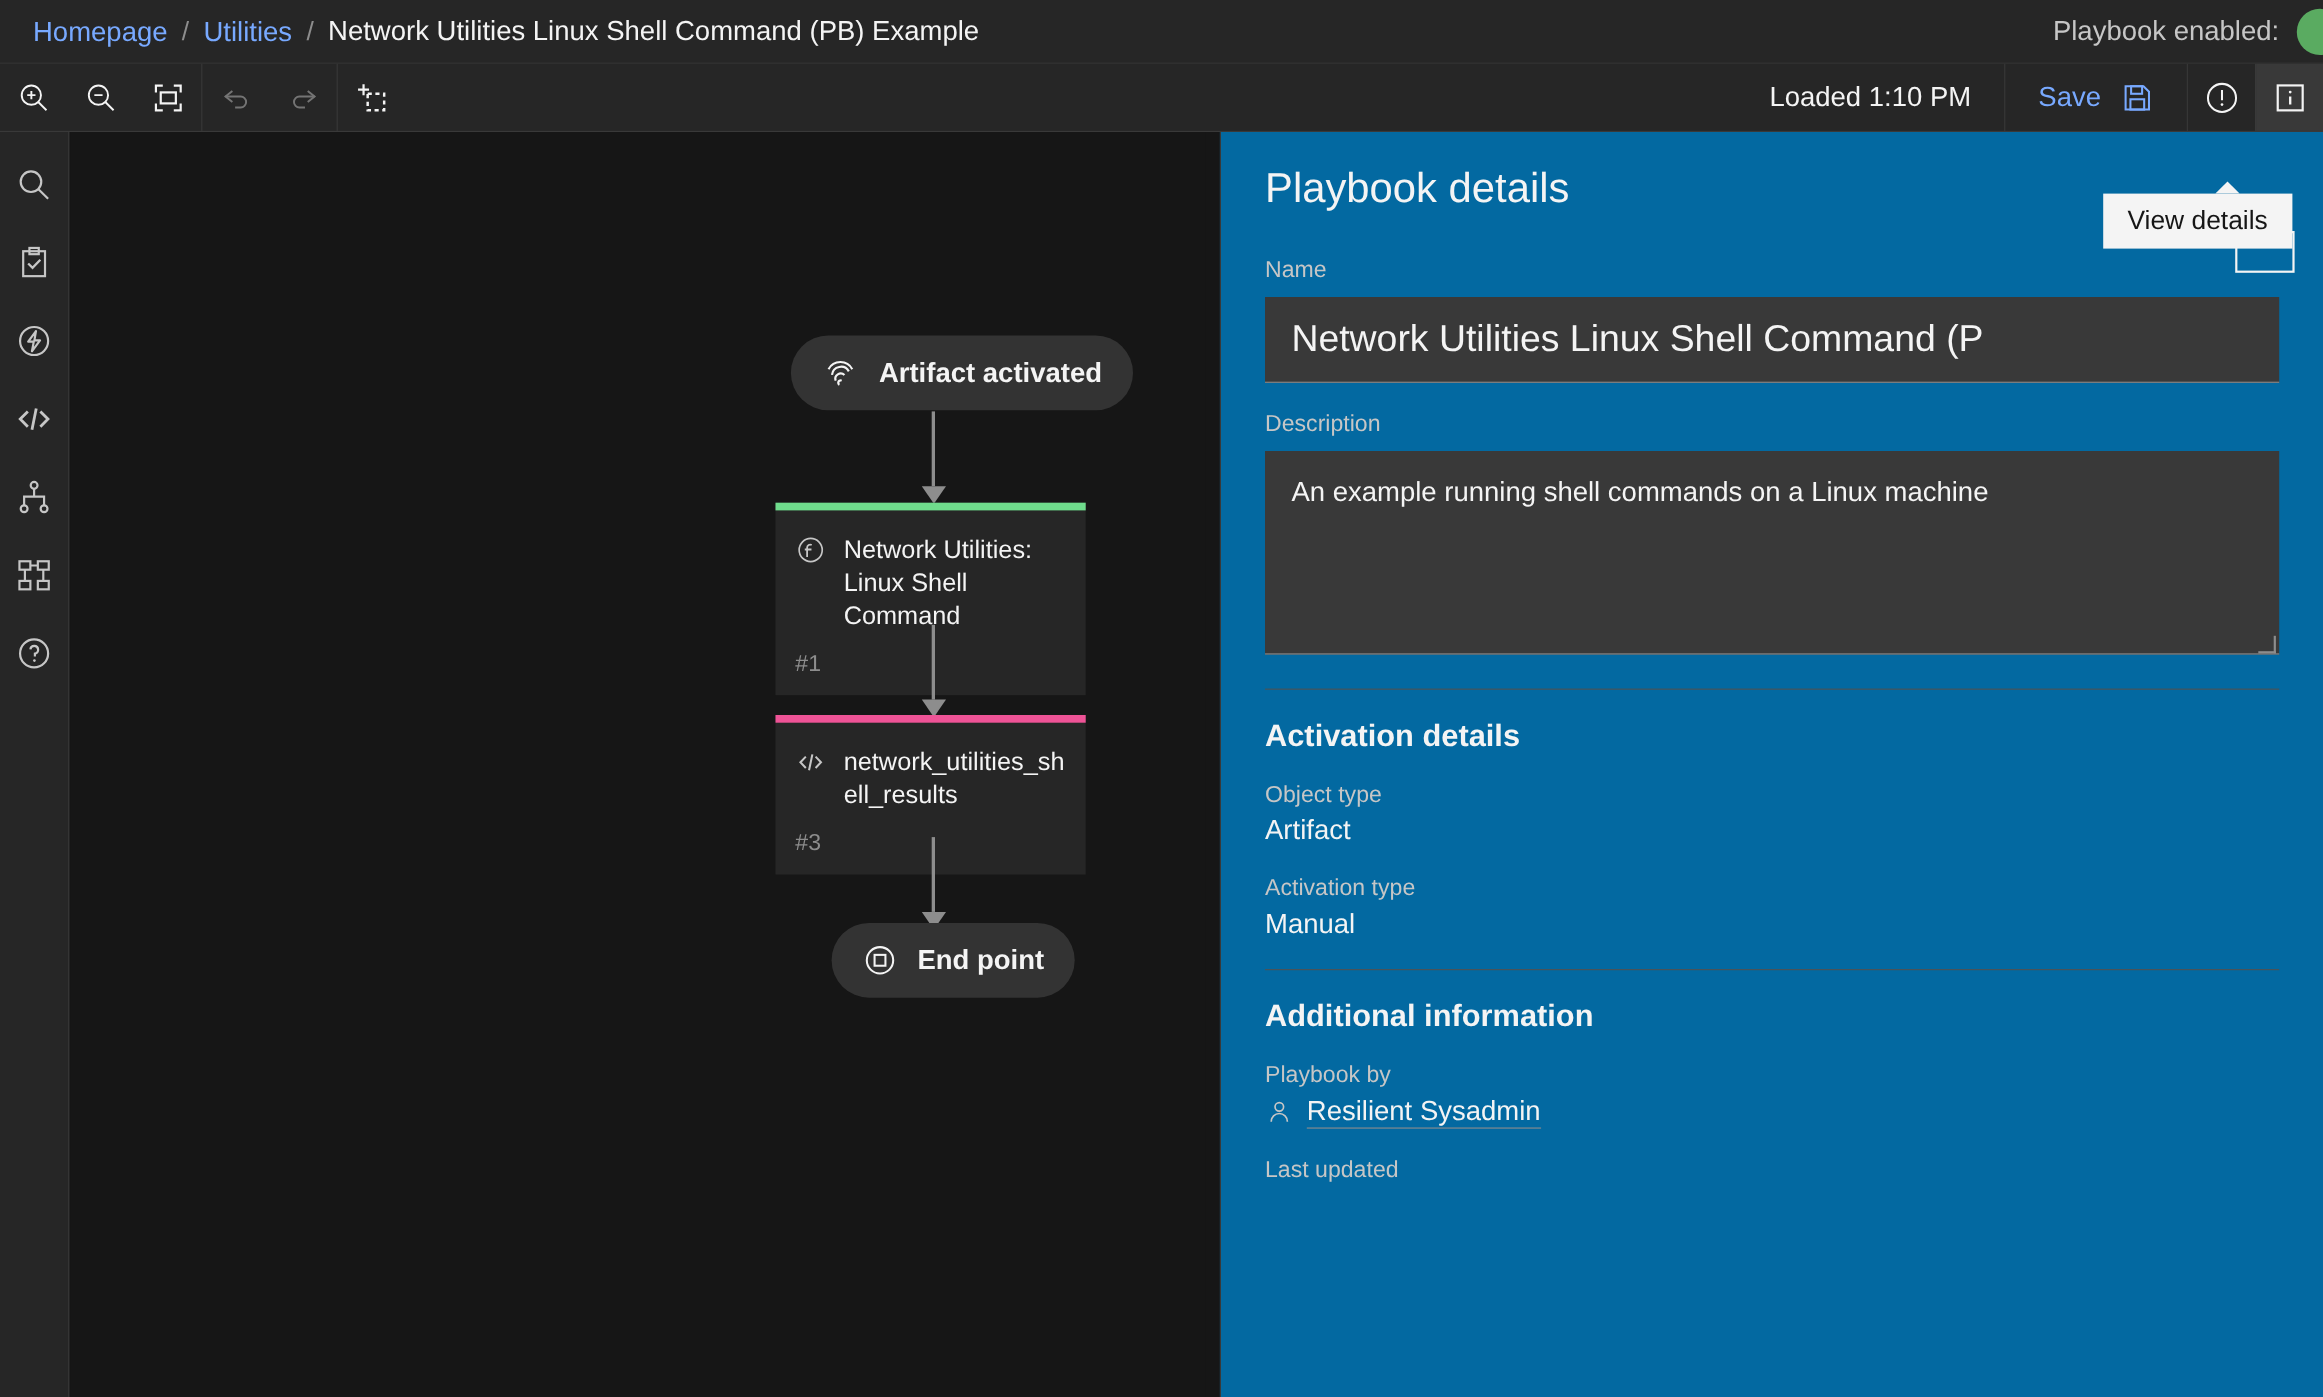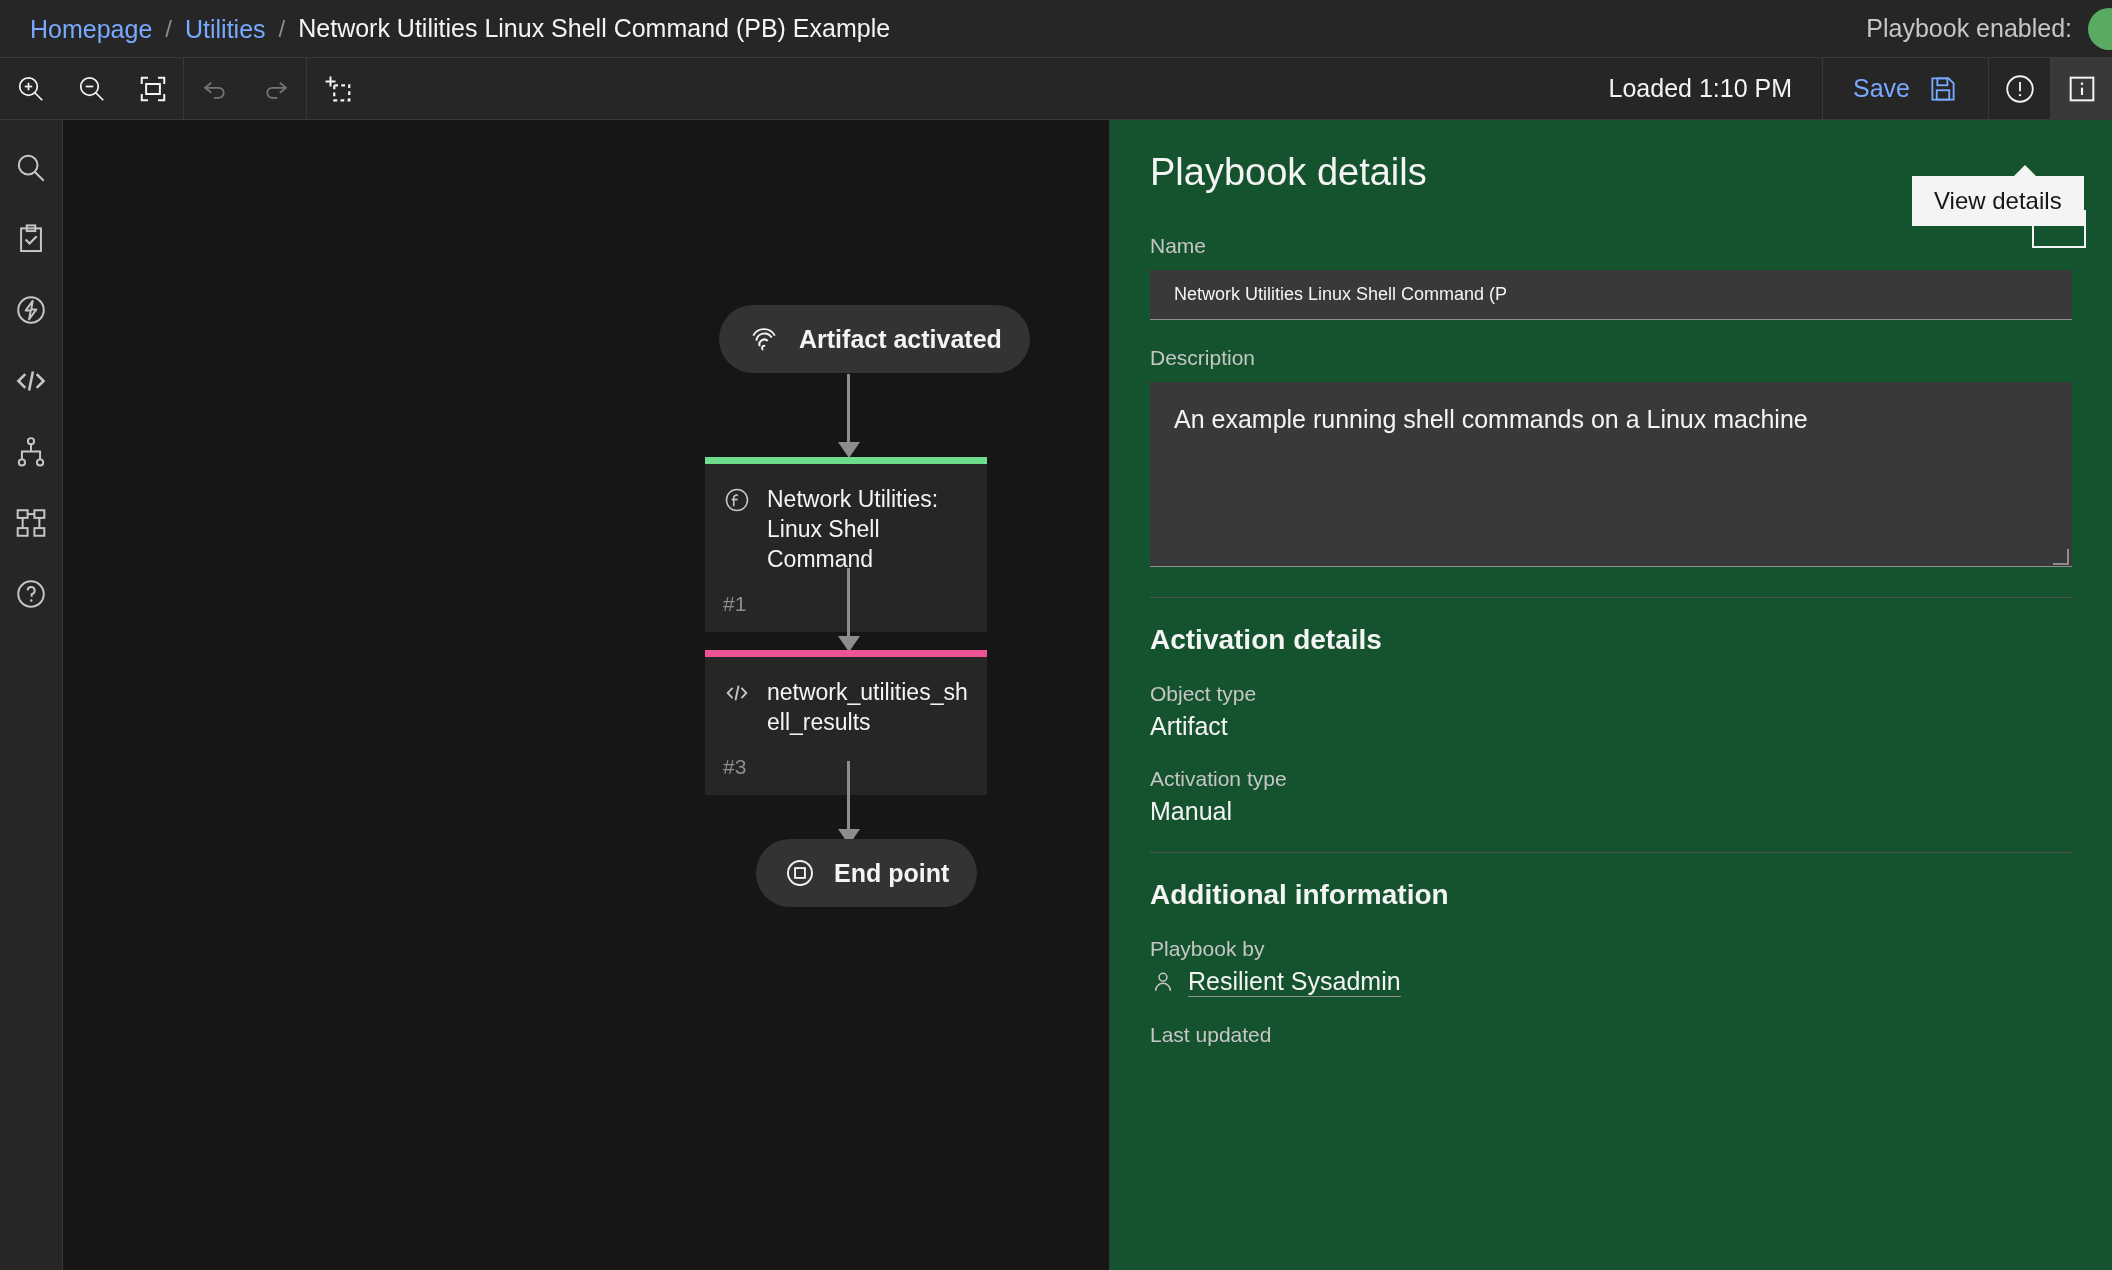--- a/index.html
+++ b/index.html
@@ -123,34 +123,34 @@
     width: 0; height: 0;
     border-left: 11px solid transparent;
     border-right: 11px solid transparent;
     border-top: 16px solid #8d8d8d;
   }
 
   
   .details {
     position: absolute; left: 1109px; top: 120px;
     width: 1003px; height: 1150px;
-    background: #14532d;
+    background: #0369a1;
     border-left: 1px solid #393939;
     padding: 28px 40px 0 40px;
     overflow: hidden;
   }
   .details h2 {
     color: #f4f4f4; font-size: 38px; font-weight: 400;
     line-height: 48px; margin-bottom: 38px;
   }
   .field-label { color: #c6c6c6; font-size: 21px; margin-bottom: 12px; }
   .text-input {
     background: #393939; border: none; border-bottom: 1px solid #8d8d8d;
-    width: 100%; height: 50px;
-    color: #f4f4f4; font-size: 18px;
+    width: 100%; height: 78px;
+    color: #f4f4f4; font-size: 34px;
     padding: 17px 24px;
     font-family: "Liberation Sans", sans-serif;
   }
   .textarea-box {
     background: #393939; border: none; border-bottom: 1px solid #8d8d8d;
     width: 100%; height: 185px;
     color: #f4f4f4; font-size: 25px; line-height: 38px;
     padding: 18px 24px;
     resize: none;
     font-family: "Liberation Sans", sans-serif;

